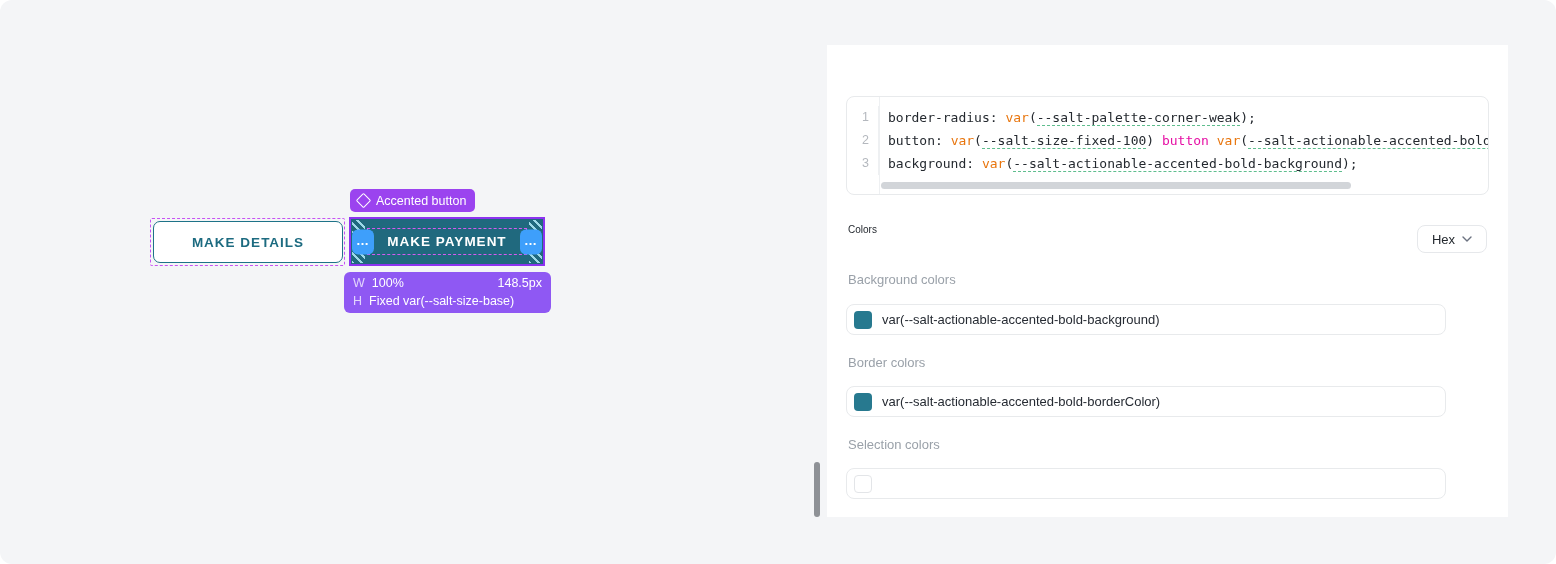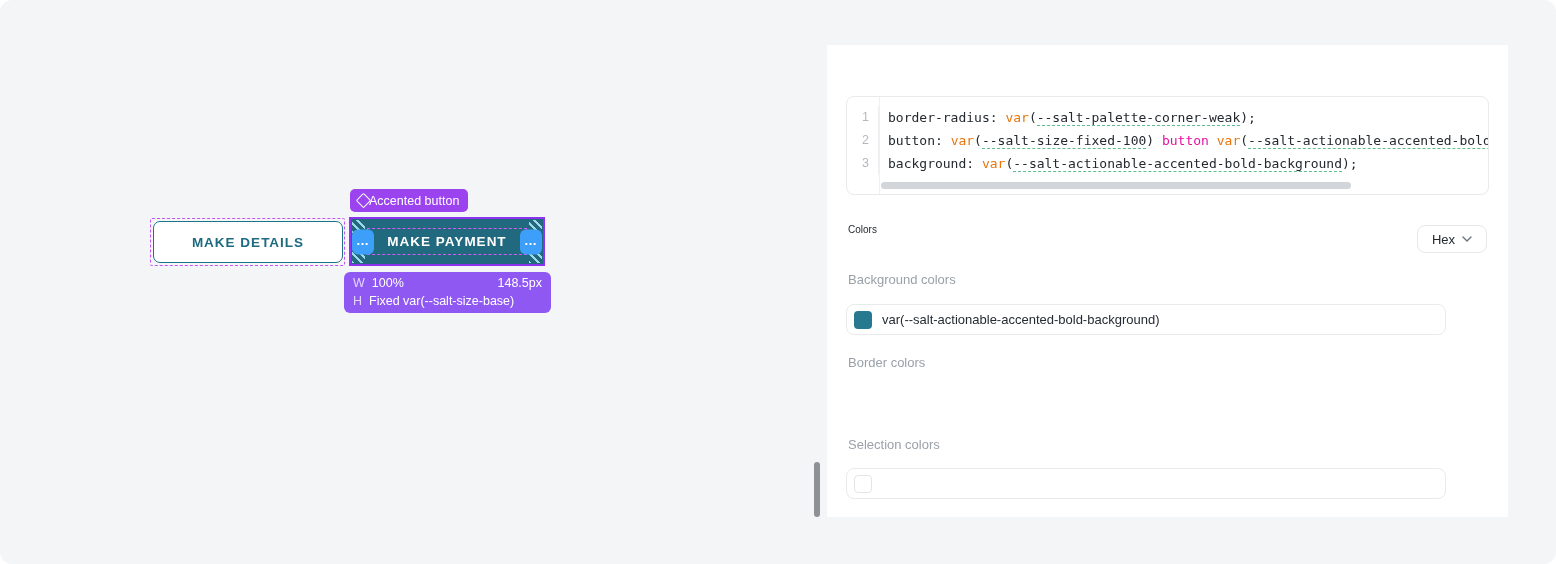--- a/index.html
+++ b/index.html
@@ -1,21 +1,21 @@
 <!DOCTYPE html>
 <html><head>
 <meta charset="utf-8">
 <style>
   html,body{margin:0;padding:0;background:#ffffff;}
   body{width:1556px;height:564px;position:relative;font-family:"Liberation Sans",sans-serif;-webkit-font-smoothing:antialiased;}
   .screen{position:absolute;inset:0;background:#F4F5F7;border-radius:12px;overflow:hidden;}
 
   
   .pill-label{position:absolute;left:350px;top:189px;height:23px;background:#9B43EF;border-radius:5px;
-    display:flex;align-items:center;padding:0 9px 0 8px;color:#fff;font-size:12.5px;font-weight:500;}
+    display:flex;align-items:center;gap:7px;padding:0 9px 0 8px;color:#fff;font-size:12.5px;font-weight:500;}
   .diamond{width:9px;height:9px;border:1.6px solid #fff;border-radius:1.5px;transform:rotate(45deg);display:inline-block;}
 
   .dashed-select{position:absolute;left:150px;top:218px;width:193px;height:46px;border:1px dashed #C653F4;border-radius:2px;}
 
   .btn-outline{position:absolute;left:153px;top:221px;width:188px;height:40px;background:#fff;
     border:1px solid #1E7388;border-radius:7px;display:flex;align-items:center;justify-content:center;
     color:#1D6B80;font-size:13.5px;font-weight:700;letter-spacing:1px;}
 
   .btn-selected{position:absolute;left:349px;top:217px;width:192px;height:45px;background:#20697E;
     border:2px solid #8C33F0;display:flex;align-items:center;justify-content:center;
@@ -148,20 +148,24 @@
       </svg>
     </button>
 
     <div class="sec-label l1">Background colors</div>
     <div class="color-row r1">
       <span class="swatch teal"></span>
       <span class="color-value">var(--salt-actionable-accented-bold-background)</span>
     </div>
 
     <div class="sec-label l2">Border colors</div>
+    <div class="color-row r2">
+      <span class="swatch teal"></span>
+      <span class="color-value">var(--salt-actionable-accented-bold-borderColor)</span>
+    </div>
 
     <div class="sec-label l3">Selection colors</div>
     <div class="color-row r3">
       <span class="swatch white"></span>
     </div>
 
   </div>
 </div>
 
 </body></html>

